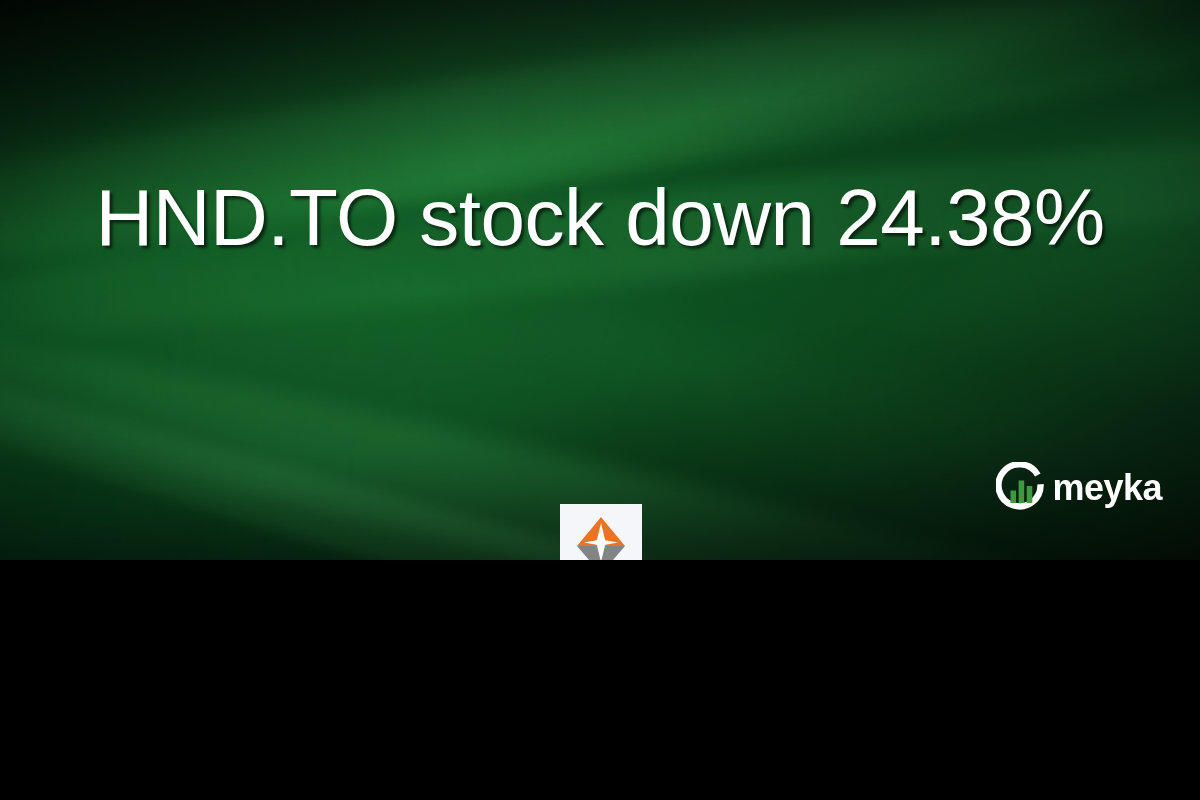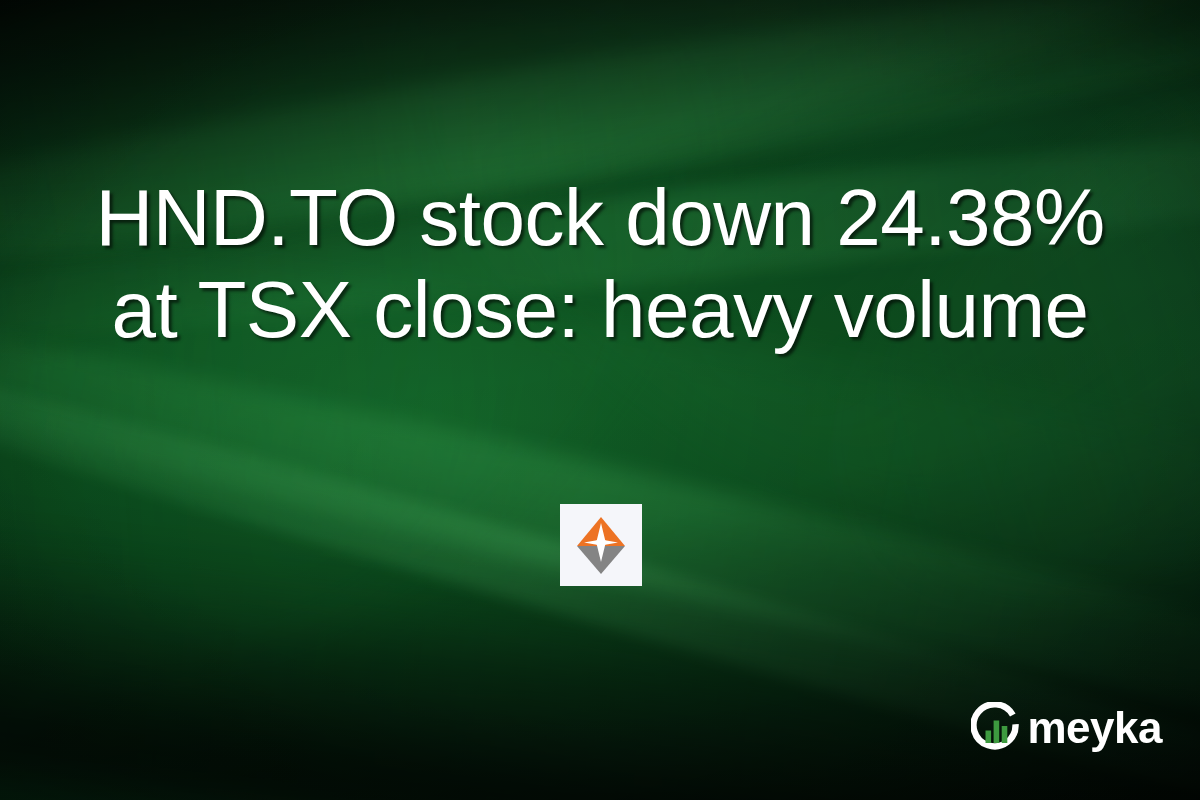--- a/index.html
+++ b/index.html
@@ -10,21 +10,21 @@
   body {
     width: 1200px;
     height: 800px;
     overflow: hidden;
     font-family: "Liberation Sans", sans-serif;
   }
 
   #canvas {
     position: relative;
     width: 1200px;
-    height: 800px;
+    height: 560px;
     overflow: hidden;
     background: #701a75;
   }
 
   
   .bg-layer {
     position: absolute;
     inset: 0;
     pointer-events: none;
   }
@@ -126,21 +126,21 @@
     bottom: 46px;
     display: flex;
     align-items: center;
     gap: 4px;
   }
   .meyka-mark { display:block; }
   .meyka-word {
     color: #ffffff;
     font-family: "Liberation Sans", sans-serif;
     font-weight: 700;
-    font-size: 44px;
+    font-size: 36px;
     line-height: 42px;
     letter-spacing: -0.5px;
   }
 </style>
 </head>
 <body>
 
 <div id="canvas">
 
   <div class="bg-layer bg-base"></div>
@@ -157,21 +157,20 @@
     <div class="streak s10"></div>
     <div class="streak s11"></div>
     <div class="dark-band1"></div>
     <div class="dark-band2"></div>
   </div>
   <div class="bg-layer bg-tint"></div>
   <div class="bg-layer bg-vignette"></div>
 
   <div class="headline">
     <span class="ln">HND.TO stock down 24.38%</span>
-    <span class="ln">at TSX close: heavy volume</span>
   </div>
 
   <div class="badge">
     <svg width="56" height="64" viewBox="0 0 56 64">
       <polygon points="28,4 52,33 4,33" fill="#ed7324"></polygon>
       <polygon points="4,33 52,33 28,61" fill="#848484"></polygon>
       <polygon points="28,10 32.2,27.2 45,29.5 32.2,31.8 28,49 23.8,31.8 11,29.5 23.8,27.2" fill="#ffffff"></polygon>
       <polygon points="28,16 30.4,27.1 38,29.5 30.4,31.9 28,43 25.6,31.9 18,29.5 25.6,27.1" fill="#ffffff"></polygon>
     </svg>
   </div>

